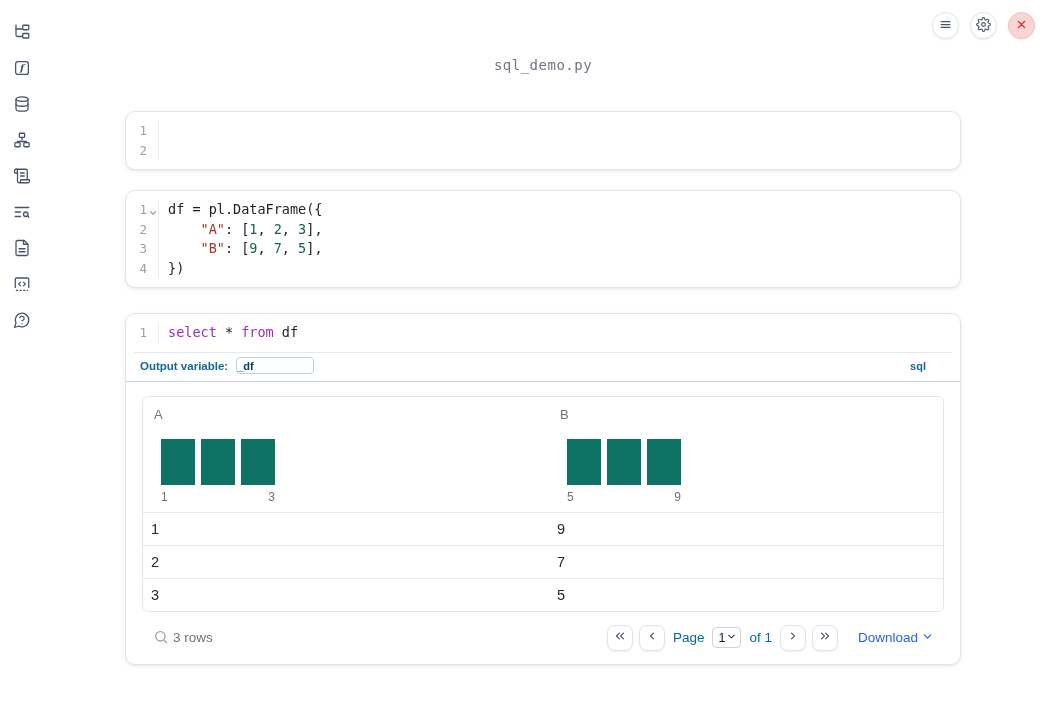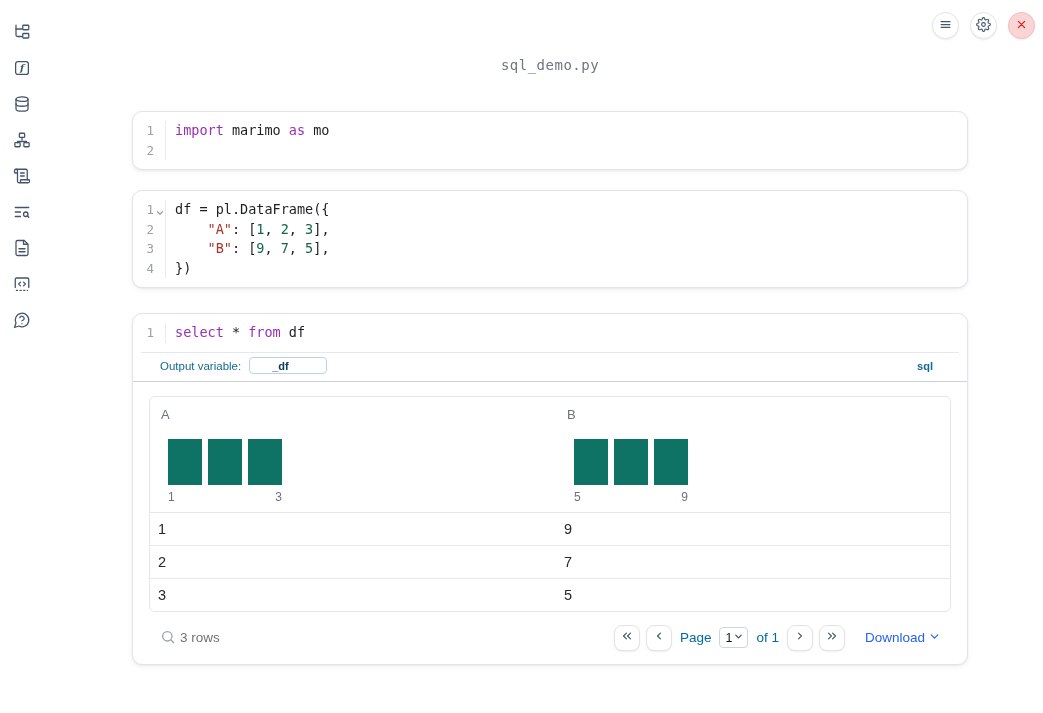--- a/index.html
+++ b/index.html
@@ -16,21 +16,21 @@
 
   
   .topbar { position:absolute; top:12px; right:8px; display:flex; gap:11px; }
   .circle-btn { width:27px; height:27px; border-radius:50%; background:#fff;
     border:1px solid #e3e5e9; box-shadow:0 1px 2px rgba(0,0,0,.08);
     display:flex; align-items:center; justify-content:center; color:#475569; cursor:pointer; }
   .circle-btn svg { width:15px; height:15px; }
   .circle-btn.close { background:#fbd5d5; border-color:#f3bcbc; color:#dc2626; }
 
   
-  .content { position:absolute; left:132px; top:0; width:836px; }
+  .content { position:absolute; left:125px; top:0; width:836px; }
   .doc-title { margin-top:57px; text-align:center; font-size:14px; color:#6f7680; letter-spacing:.5px; }
 
   
   .cell { border:1px solid #e2e4e9; border-radius:10px; background:#fff;
     box-shadow:0 1px 2px rgba(15,23,42,.05), 0 2px 6px rgba(15,23,42,.05); overflow:hidden; }
   .cell-imports { margin-top:38px; }
   .cell-dataframe { margin-top:20px; }
   .cell-sql { margin-top:25px; }
   .cell-code { padding:9px 0; cursor:text; }
   .code-line { display:flex; font-size:13.5px; line-height:19.5px; white-space:pre; }
@@ -40,23 +40,23 @@
   .fold { position:absolute; right:0; top:4px; width:10px; height:10px; color:#9ba1a6; cursor:pointer; }
   .fold svg { width:10px; height:10px; }
   .code-text { padding-left:9px; color:#1c1f23; font-family:"DejaVu Sans Mono","Liberation Mono",monospace; }
   .tok-kw { color:#9a2eb8; }
   .tok-str { color:#a7362a; }
   .tok-num { color:#116644; }
 
   
   .code-divider { border-bottom:1px solid #e6e8eb; margin:0 8px; }
   .outvar-row { display:flex; align-items:center; height:28px; padding:0 34px 2px 14px; }
-  .outvar-label { font-size:11.5px; font-weight:normal; color:#14698e;margin-left:13px; }
+  .outvar-label { font-size:11.5px; font-weight:bold; color:#14698e; }
   .outvar-input { width:78px; height:17px; margin-left:8px; border:1px solid #b9d4e4; border-radius:4px;
-    font-size:11px; font-weight:bold; color:#0b3d63; padding:0 22px;
+    font-size:11px; font-weight:bold; color:#0b3d63; padding:0 0;
     font-family:"Liberation Sans",sans-serif; outline:none; }
   .sql-badge { margin-left:auto; font-size:11px; font-weight:bold; color:#14698e; }
   .cell-divider { border-bottom:1px solid #ccd3dc; }
 
   
   .output-area { padding:14px 16px 0 16px; }
   .table-box { border:1px solid #e2e6ea; border-radius:6px; overflow:hidden; }
   .thead { display:grid; grid-template-columns:50.75% 49.25%; }
   .th { padding:10px 10px 8px 11px; cursor:pointer; }
   .th-label { font-size:13px; color:#6b7280; }
@@ -181,21 +181,21 @@
           <path d="M7 7l10 10M17 7L7 17"></path>
         </svg></span>
   </button>
 </div>
 
 <main class="content">
   <div class="doc-title mono">sql_demo.py</div>
 
   <section class="cell cell-imports">
     <div class="cell-code">
-        <div class="code-line"><div class="gutter">1</div><div class="code-text"><span class="tok-kw">import</span><span> marimo </span><span class="tok-kw">as</span><span> mo</span></div></div>
+        <div class="code-line"><div class="gutter">1</div></div>
         <div class="code-line"><div class="gutter">2</div></div>
       </div>
   </section>
 
   <section class="cell cell-dataframe">
     <div class="cell-code">
         <div class="code-line"><div class="gutter">1<span class="fold"><svg viewBox="0 0 24 24" fill="none" stroke="currentColor" stroke-width="3" stroke-linecap="round" stroke-linejoin="round">
                 <path d="m6 9 6 6 6-6"></path>
               </svg></span></div><div class="code-text"><span>df = pl.DataFrame({</span></div></div>
         <div class="code-line"><div class="gutter">2</div><div class="code-text"><span>    </span><span class="tok-str">"A"</span><span>: [</span><span class="tok-num">1</span><span>, </span><span class="tok-num">2</span><span>, </span><span class="tok-num">3</span><span>],</span></div></div>

